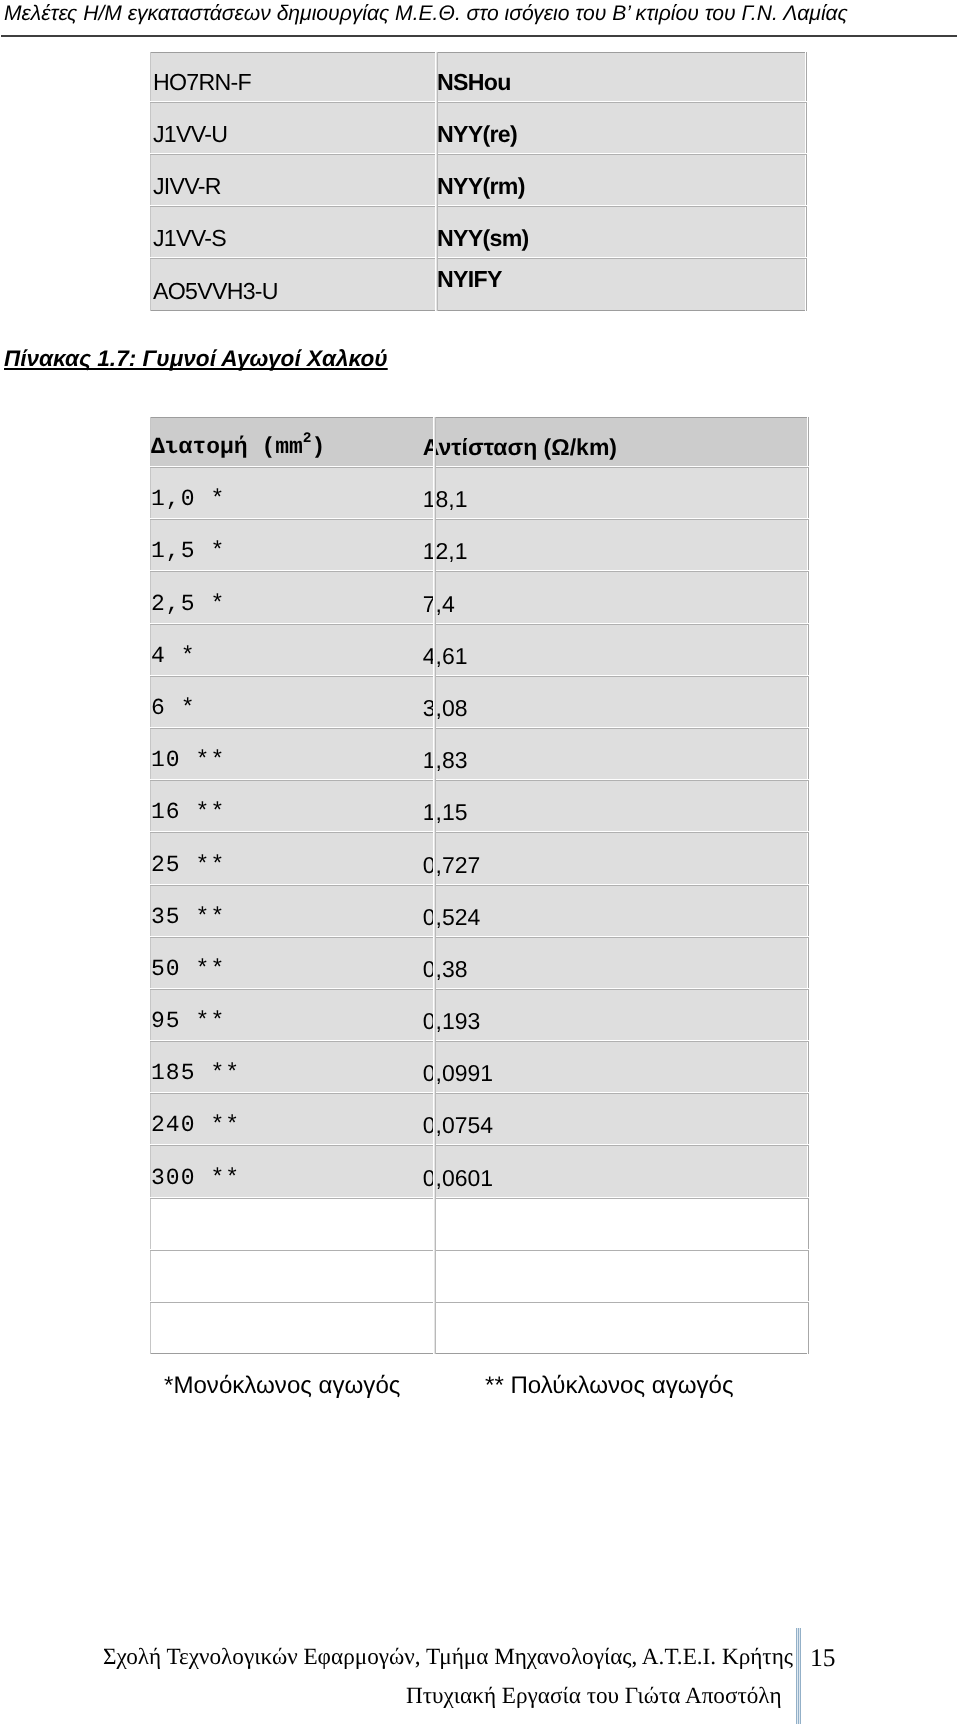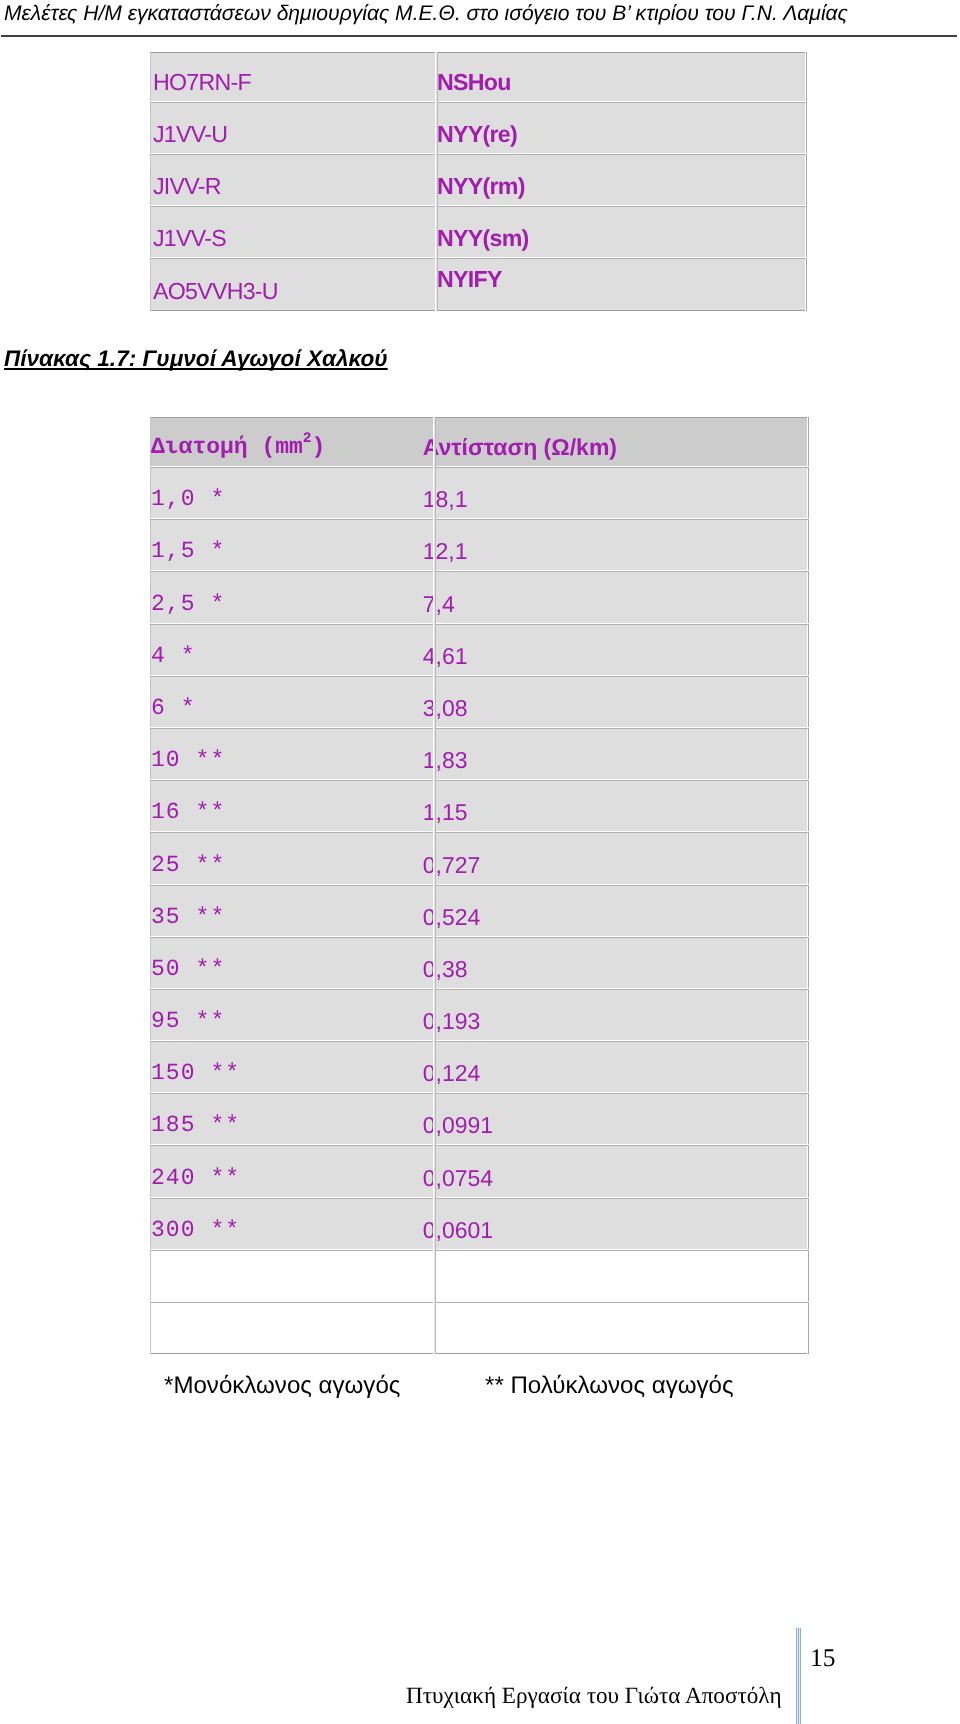--- a/index.html
+++ b/index.html
@@ -24,21 +24,21 @@
     position:absolute;left:1px;top:35px;width:956px;height:2px;
     background:#3f3f3f;
   }
 
   
   .tbl{position:absolute;border-collapse:separate;border-spacing:0;table-layout:fixed;}
   .tbl td{
     background:#dedede;
     border:0;
     padding:0 0 8px 3px;
-    font-size:23px;color:#a21caf;
+    font-size:23px;color:#000000;
     vertical-align:bottom;
     line-height:1.0;
     box-sizing:border-box;
   }
   
   .gridline{position:absolute;}
   .gl-h{left:0;height:2px;background:linear-gradient(to bottom,#ffffff 0 1px,#b0b0b0 1px 2px);}
   .gl-v{top:0;width:3px;background:linear-gradient(to right,#ffffff 0 1px,#e4e4e4 1px 2px,#b9b9b9 2px 3px);}
   .gl-edge-t{left:0;height:1px;background:#9d9d9d;}
   .gl-edge-b{left:0;height:1px;background:#9d9d9d;}
@@ -179,41 +179,38 @@
         </tr>
         <tr>
           <td class="c1">50 **</td>
           <td class="c2">0,38</td>
         </tr>
         <tr>
           <td class="c1">95 **</td>
           <td class="c2">0,193</td>
         </tr>
         <tr>
-          <td class="c1">150 **</td>
-          <td class="c2">0,124</td>
-        </tr>
-        <tr>
           <td class="c1">185 **</td>
           <td class="c2">0,0991</td>
         </tr>
         <tr>
           <td class="c1">240 **</td>
           <td class="c2">0,0754</td>
         </tr>
         <tr>
           <td class="c1">300 **</td>
           <td class="c2">0,0601</td>
         </tr>
       </tbody>
   </table>
 
   <div class="fn" id="fn-single">*Μονόκλωνος αγωγός</div>
   <div class="fn" id="fn-multi">** Πολύκλωνος αγωγός</div>
 
+  <div class="footer-text" id="footer-line1">Σχολή Τεχνολογικών Εφαρμογών, Τμήμα Μηχανολογίας, Α.Τ.Ε.Ι. Κρήτης</div>
   <div class="footer-text" id="footer-line2">Πτυχιακή Εργασία του Γιώτα Αποστόλη</div>
   <div id="footer-sep"></div>
   <div id="page-number">15</div>
 
 <div class="gridline gl-edge-t" style="left: 150px; top: 52px; width: 657px;"></div>
     <div class="gridline gl-edge-b" style="left: 150px; top: 310px; width: 657px;"></div>
     <div class="gridline gl-edge-l" style="left: 150px; top: 52px; height: 259px;"></div>
     <div class="gridline gl-edge-r" style="left: 805px; top: 52px; height: 259px;"></div>
     <div class="gridline gl-h" style="left: 150px; top: 101px; width: 657px;"></div>
     <div class="gridline gl-h" style="left: 150px; top: 153px; width: 657px;"></div>

